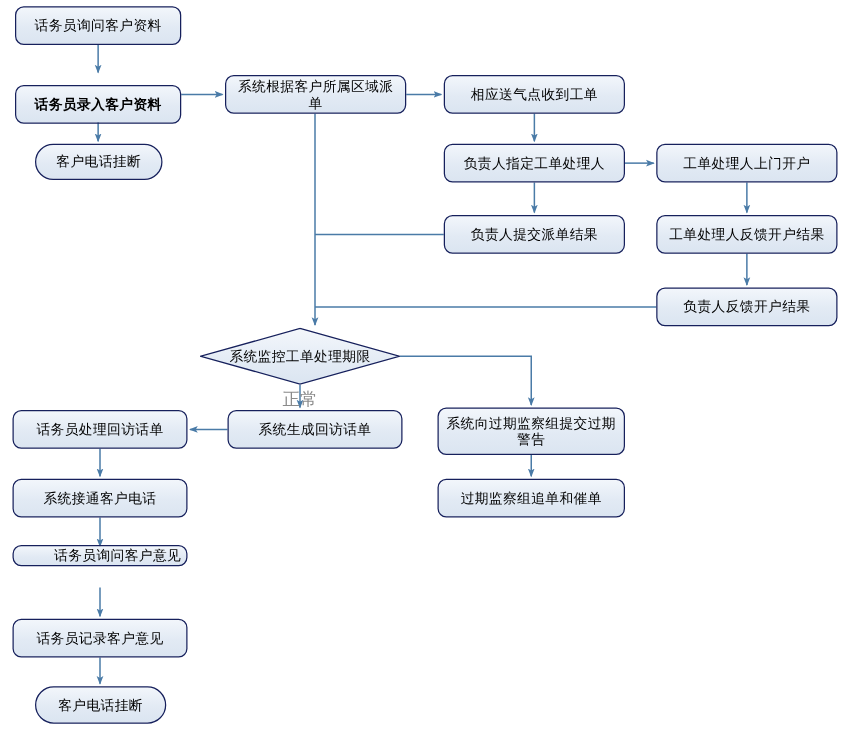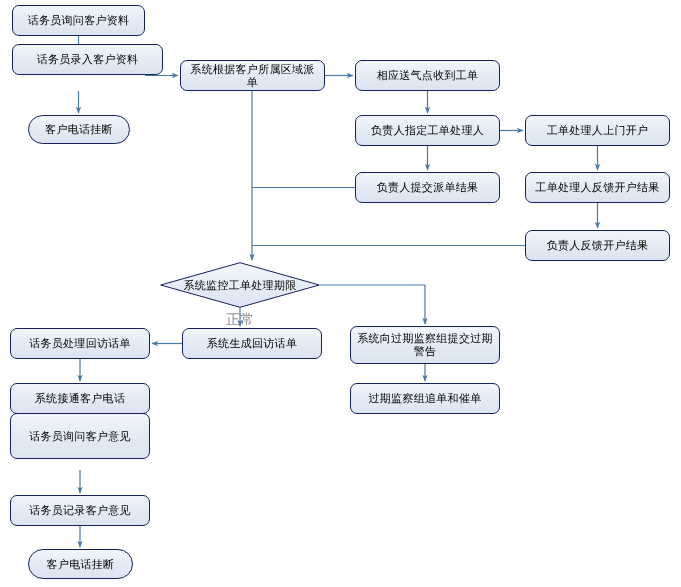--- a/index.html
+++ b/index.html
@@ -131,21 +131,21 @@
       <path d="M80,470 L80,493" marker-end="url(#arrow)"></path>
 
       <path d="M80,526 L80,547" marker-end="url(#arrow)"></path>
     </g>
   </svg>
 
   <div class="node process" style="left:12px; top:5px; width:133px; height:31px;">
     <span class="node-label">话务员询问客户资料</span>
   </div>
 
-  <div class="node process" style="left:12px; top:44px; width:151px; height:31px;">
+  <div class="node process" style="left:12px; top:68px; width:133px; height:31px;font-weight:bold;">
     <span class="node-label">话务员录入客户资料</span>
   </div>
 
   <div class="node terminal" style="left:28px; top:115px; width:102px; height:29px;">
     <span class="node-label">客户电话挂断</span>
   </div>
 
   <div class="node process" style="left:180px; top:60px; width:145px; height:31px;">
     <span class="node-label">系统根据客户所属区域派单</span>
   </div>
@@ -203,21 +203,21 @@
   </div>
 
   <div class="node process" style="left:10px; top:328px; width:140px; height:31px;">
     <span class="node-label">话务员处理回访话单</span>
   </div>
 
   <div class="node process" style="left:10px; top:383px; width:140px; height:31px;">
     <span class="node-label">系统接通客户电话</span>
   </div>
 
-  <div class="node process" style="left:10px; top:413px; width:140px; height:46px;">
+  <div class="node process" style="left:10px; top:436px; width:140px; height:17px;text-align:right;">
     <span class="node-label">话务员询问客户意见</span>
   </div>
 
   <div class="node process" style="left:10px; top:495px; width:140px; height:31px;">
     <span class="node-label">话务员记录客户意见</span>
   </div>
 
   <div class="node terminal" style="left:28px; top:549px; width:105px; height:30px;">
     <span class="node-label">客户电话挂断</span>
   </div>

